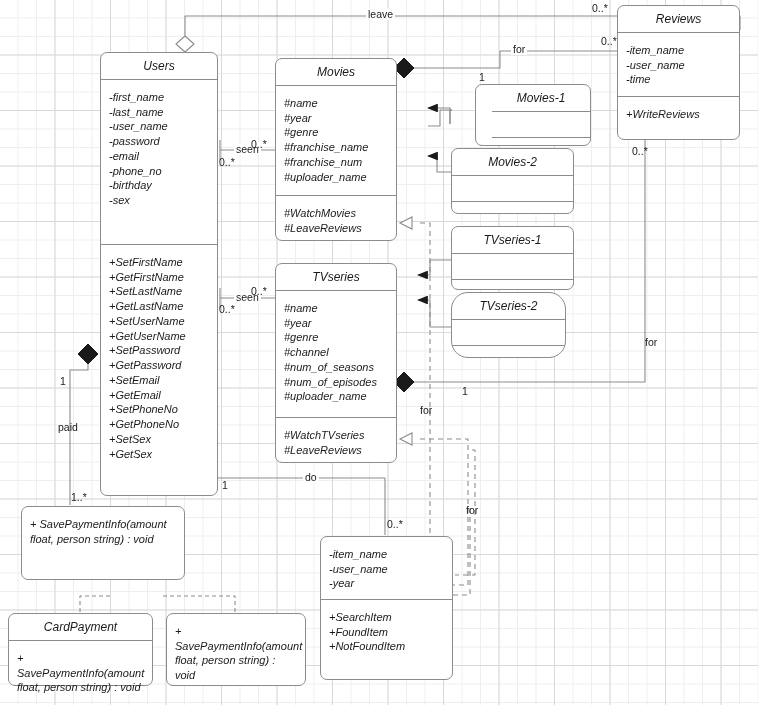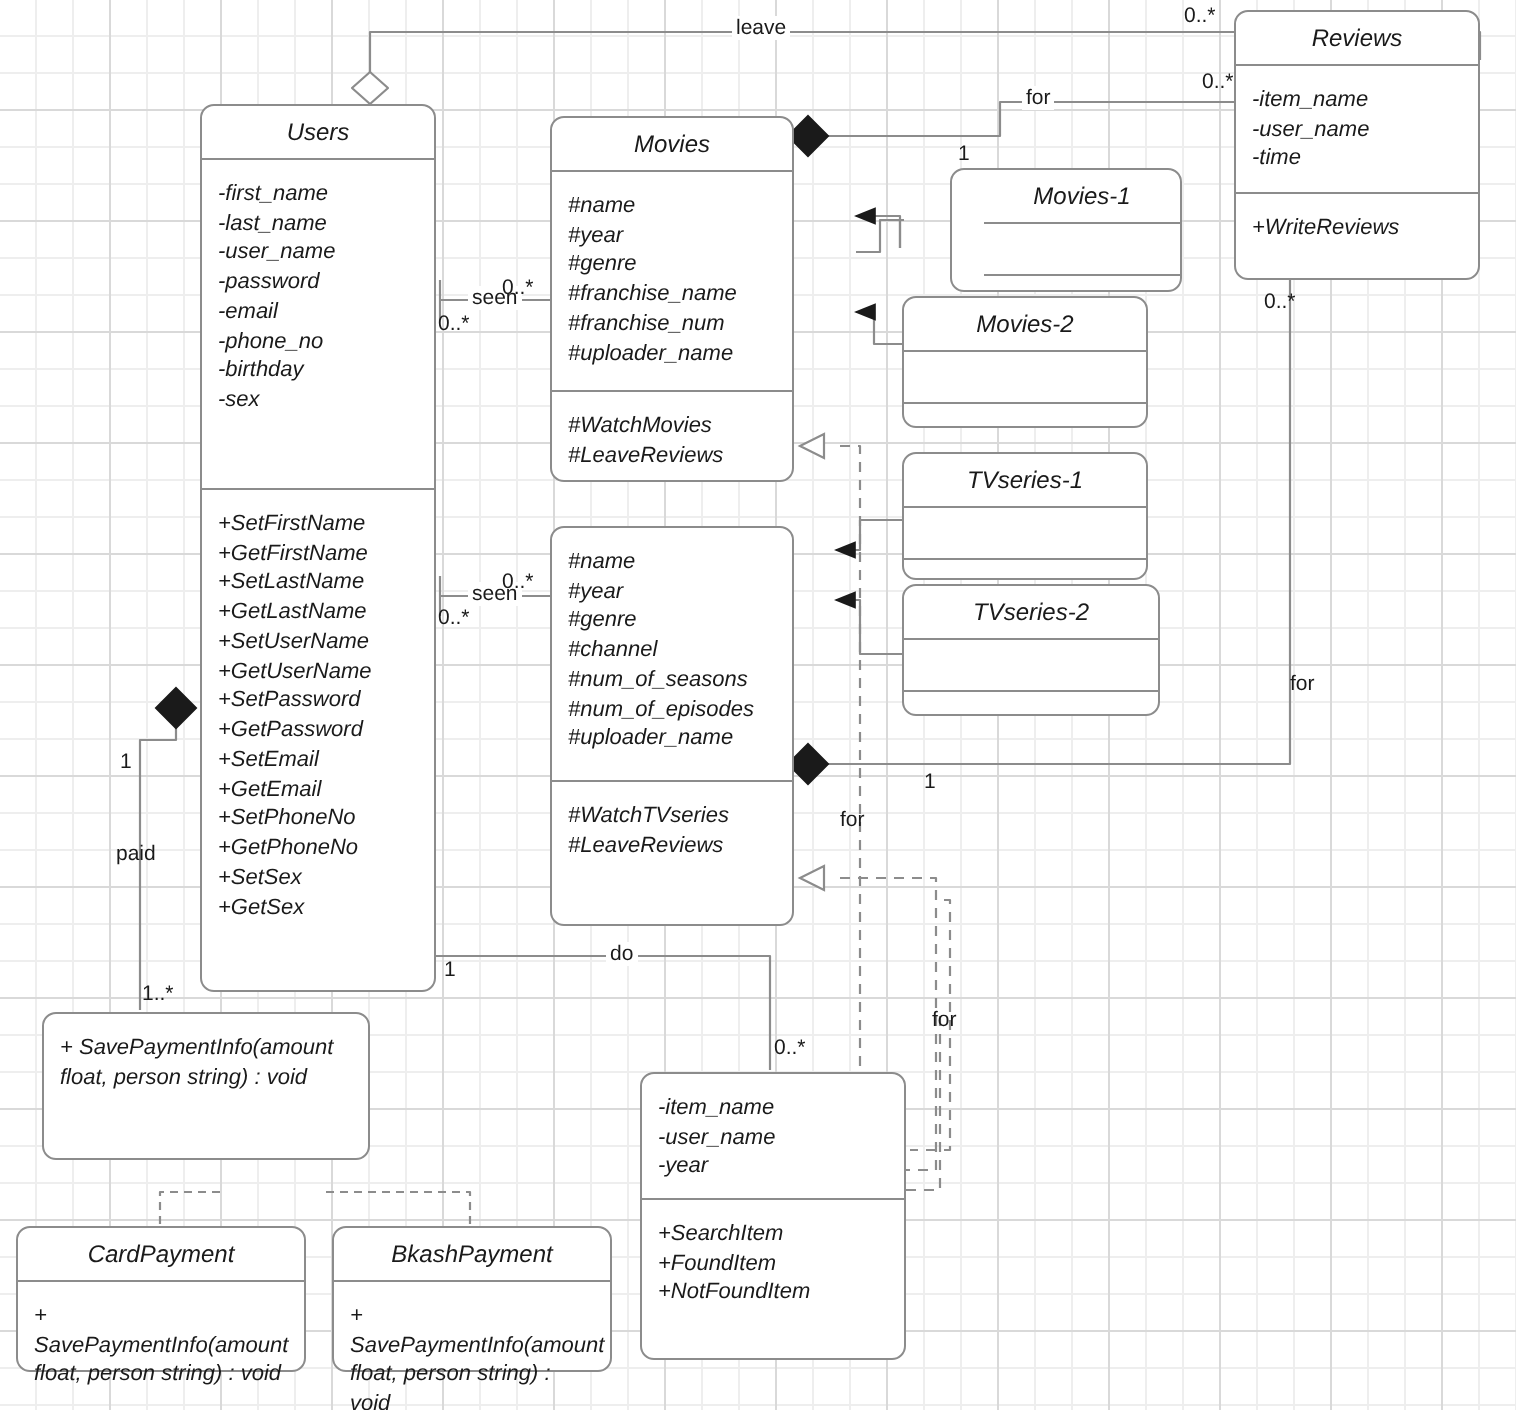--- a/index.html
+++ b/index.html
@@ -180,20 +180,21 @@
       <div class="row">#franchise_num</div>
       <div class="row">#uploader_name</div>
     </div>
     <div class="sec">
       <div class="row">#WatchMovies</div>
       <div class="row">#LeaveReviews</div>
     </div>
   </div>
 
   <div class="cls" style="left:275px;top:263px;width:122px;height:200px;">
+    <div class="hdr">TVseries</div>
     <div class="sec mid" style="height:127px;">
       <div class="row">#name</div>
       <div class="row">#year</div>
       <div class="row">#genre</div>
       <div class="row">#channel</div>
       <div class="row">#num_of_seasons</div>
       <div class="row">#num_of_episodes</div>
       <div class="row">#uploader_name</div>
     </div>
     <div class="sec">
@@ -234,42 +235,41 @@
   </div>
 
   <div class="cls" style="left:8px;top:613px;width:145px;height:73px;">
     <div class="hdr">CardPayment</div>
     <div class="sec">
       <div class="rowwrap">+ SavePaymentInfo(amount float, person string) : void</div>
     </div>
   </div>
 
   <div class="cls" style="left:166px;top:613px;width:140px;height:73px;">
-    <div class="hdr">BkashPayment</div>
     <div class="sec">
       <div class="rowwrap">+ SavePaymentInfo(amount float, person string) : void</div>
     </div>
   </div>
 
   <div class="cls stub" style="left:475px;top:84px;width:116px;height:62px;padding-left:16px;">
     <div class="hdr">Movies-1</div>
     <div class="band b1"></div>
   </div>
 
   <div class="cls stub" style="left:451px;top:148px;width:123px;height:66px;">
     <div class="hdr">Movies-2</div>
     <div class="band b1"></div>
   </div>
 
   <div class="cls stub" style="left:451px;top:226px;width:123px;height:64px;">
     <div class="hdr">TVseries-1</div>
     <div class="band b1"></div>
   </div>
 
-  <div class="cls stub" style="left:451px;top:292px;width:129px;height:66px;">
+  <div class="cls stub" style="left:451px;top:292px;width:115px;height:66px;border-radius:17px;">
     <div class="hdr">TVseries-2</div>
     <div class="band b1"></div>
   </div>
 
   <div class="lbl onlineeraser" style="left:366px;top:8px;">leave</div>
   <div class="lbl" style="left:592px;top:2px;">0..*</div>
 
   <div class="lbl onlineeraser" style="left:511px;top:43px;">for</div>
   <div class="lbl" style="left:601px;top:35px;">0..*</div>
   <div class="lbl" style="left:479px;top:71px;">1</div>

